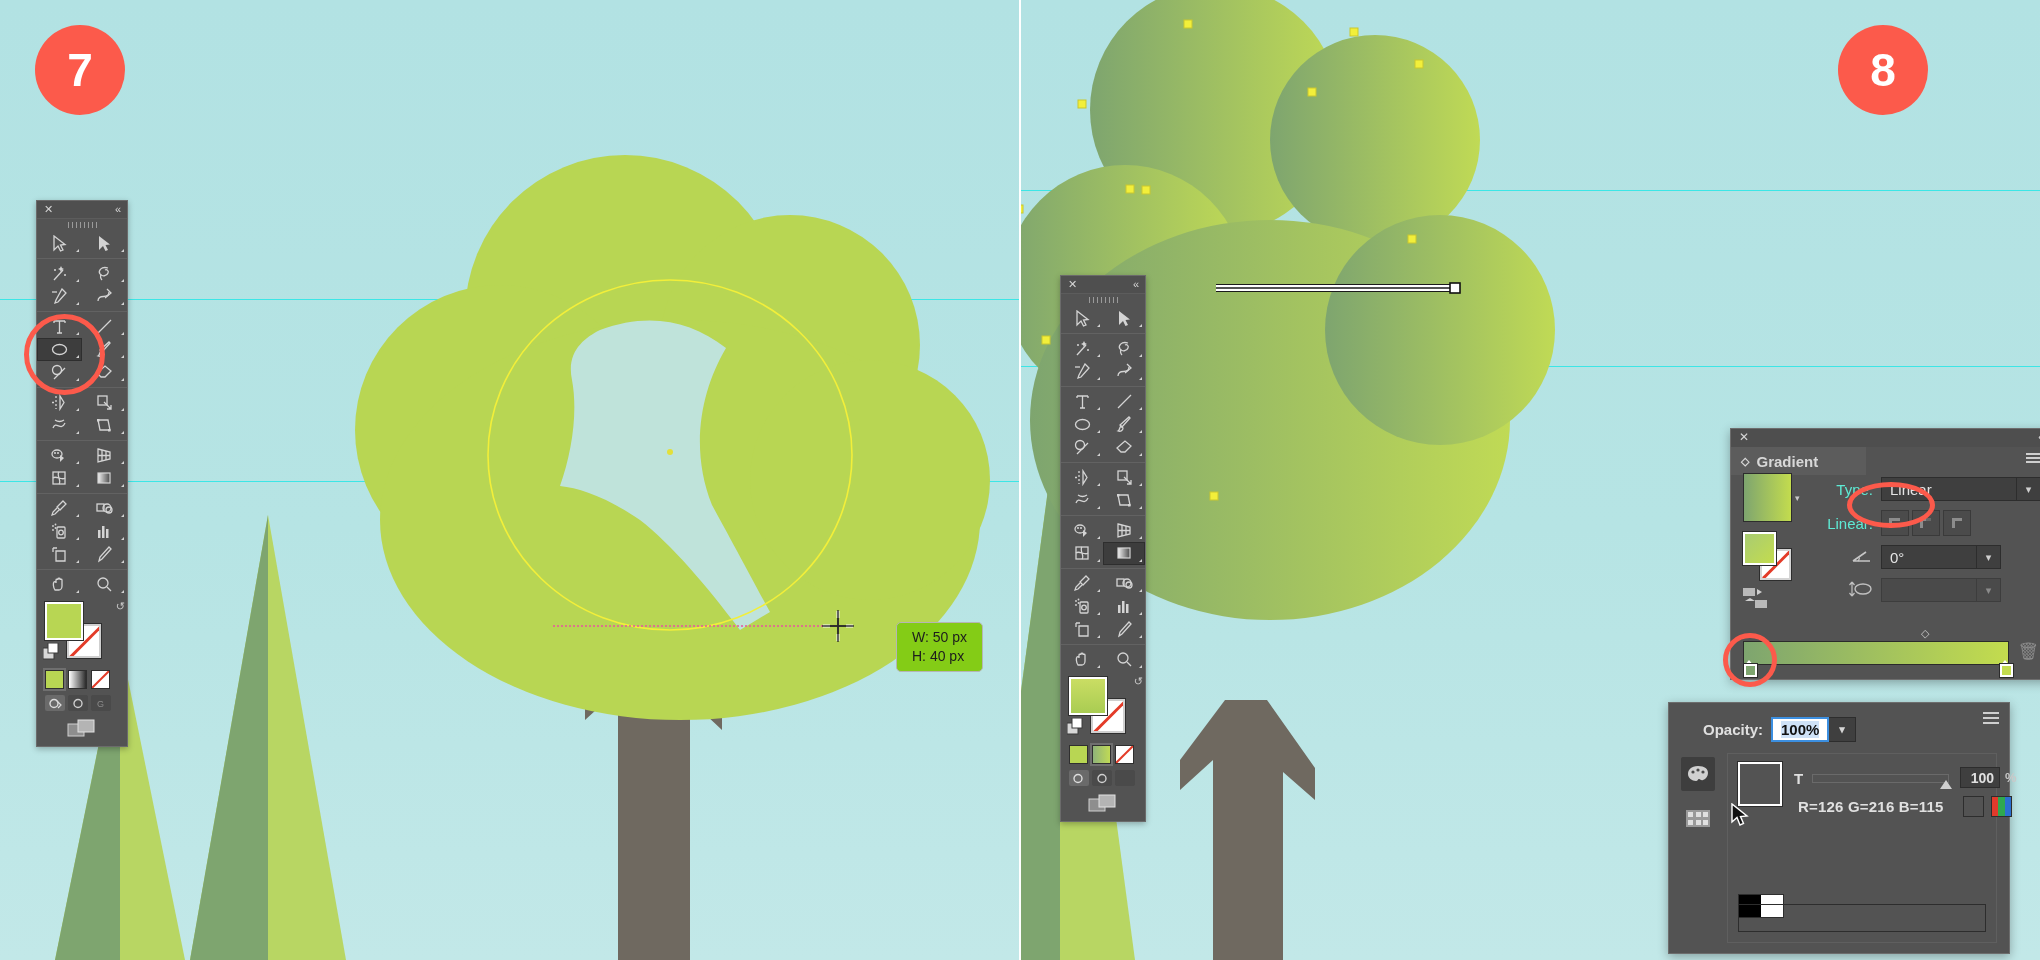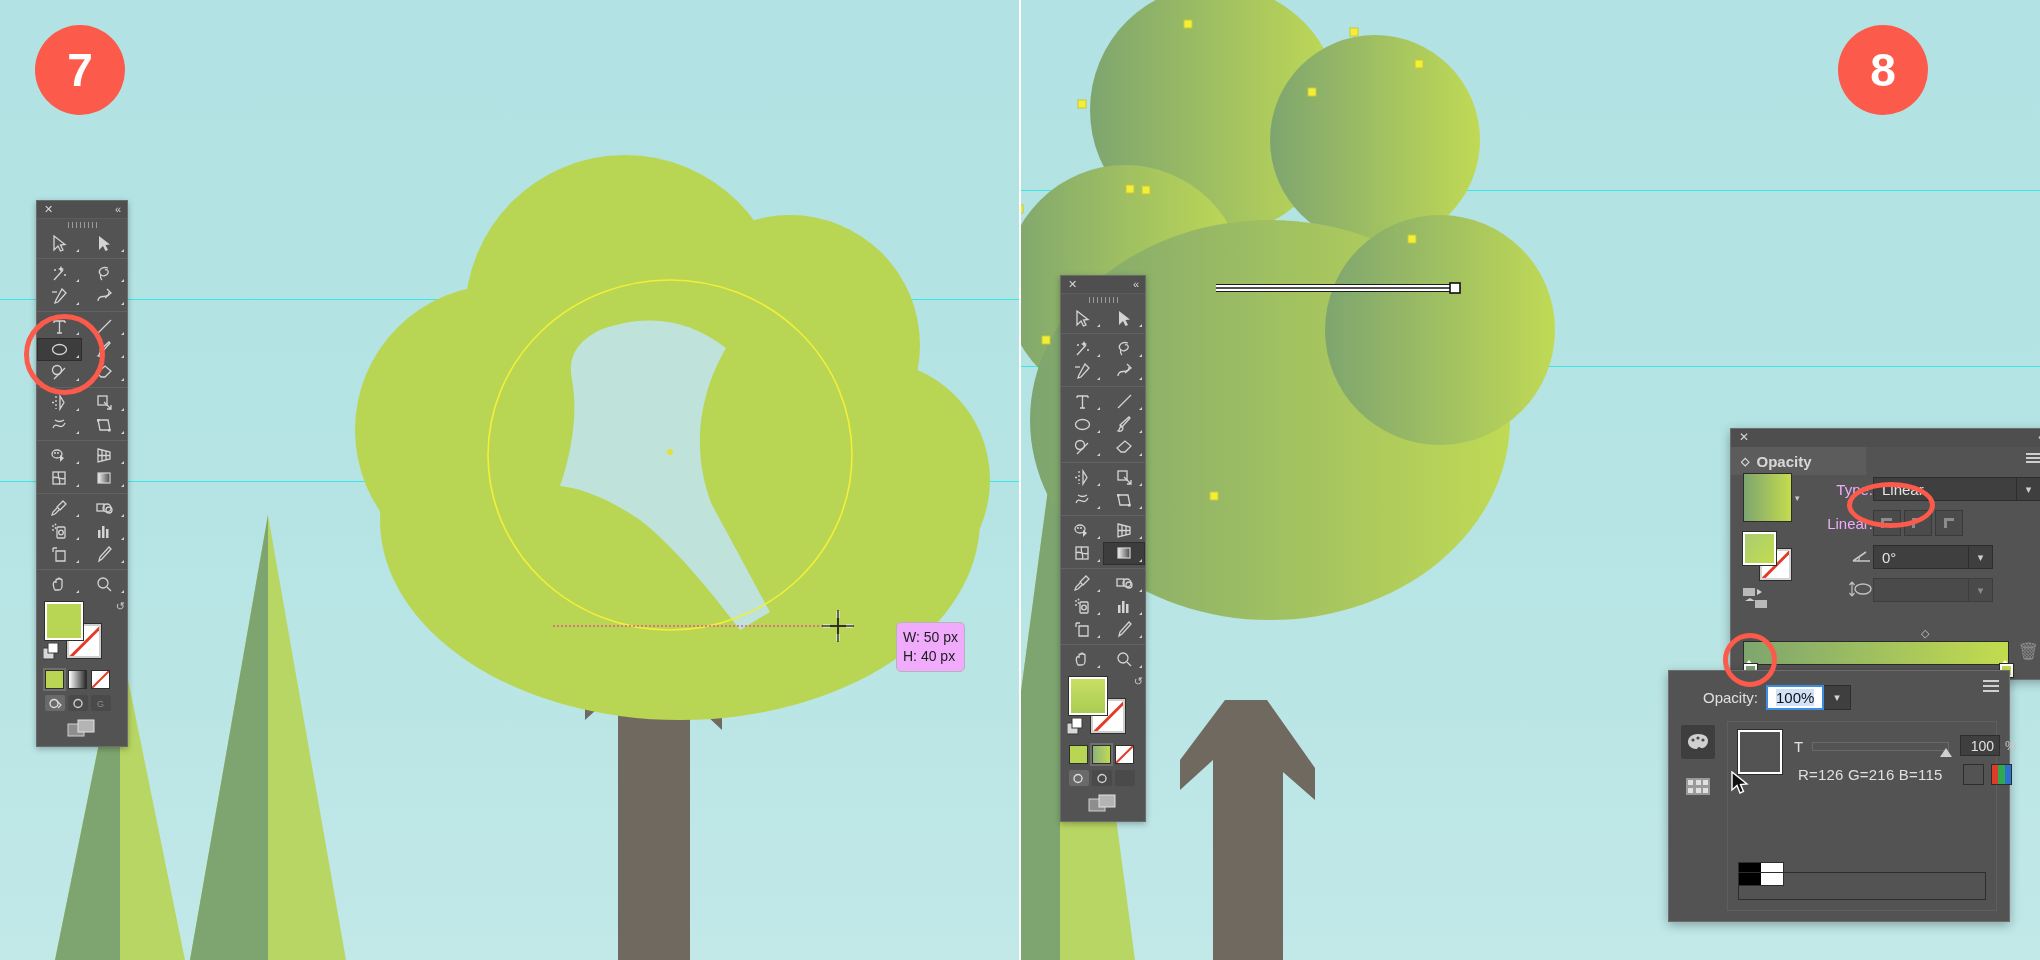--- a/index.html
+++ b/index.html
@@ -55,37 +55,37 @@
   .dbox{width:20px;height:16px;margin-right:3px;display:flex;align-items:center;justify-content:center;
         background:#4a4a4a;border-radius:2px;}
   .dbox.on{background:#6a6a6a;}
   .tb-screen{display:flex;justify-content:center;margin:8px 0 7px 0;}
 
   
   .hl-circle{position:absolute;border:5px solid #fc5a4b;border-radius:50%;z-index:70;pointer-events:none;}
   .hl-oval{position:absolute;border:5px solid #fc5a4b;border-radius:50%;z-index:70;pointer-events:none;}
 
   
-  .tip{position:absolute;background:#f0abfc;border:1px solid #b5b5b5;border-radius:5px;
-       padding:5px 6px;font-size:14px;color:#1d1d1d;line-height:1.35;z-index:58;white-space:nowrap;}
+  .tip{position:absolute;background:#84cc16;border:1px solid #b5b5b5;border-radius:5px;
+       padding:5px 15px;font-size:14px;color:#1d1d1d;line-height:1.35;z-index:58;white-space:nowrap;}
 
   
   .gp{position:absolute;background:#535353;border:1px solid #6d6d6d;
       box-shadow:0 3px 10px rgba(0,0,0,.3);z-index:50;color:#d8d8d8;font-size:15px;}
   .gp-bar{height:18px;position:relative;background:#4e4e4e;}
   .gp-bar .x{position:absolute;left:8px;top:1px;font-size:12px;color:#d6d6d6;}
   .gp-bar .c{position:absolute;right:6px;top:1px;font-size:12px;color:#d6d6d6;}
   .gp-tab{height:28px;display:flex;align-items:center;background:#5c5c5c;width:135px;
           padding-left:10px;box-sizing:border-box;font-weight:bold;}
   .gp-tab .dia{margin-right:7px;font-size:11px;}
   .gp-menu{position:absolute;right:9px;top:24px;width:16px;}
   .gp-menu i{display:block;height:2px;background:#cfcfcf;margin-bottom:2px;}
 
   .gp-row{display:flex;align-items:center;margin-bottom:9px;}
-  .lbl{width:64px;text-align:right;color:#f0abfc;}
+  .lbl{width:64px;text-align:right;margin-right:8px;color:#5eead4;}
   .field{background:#3f3f3f;border:1px solid #2d2d2d;height:24px;display:flex;align-items:center;
          padding:0 8px;color:#e4e4e4;box-sizing:border-box;}
   .caret{width:24px;height:24px;background:#3f3f3f;border:1px solid #2d2d2d;border-left:none;
          display:flex;align-items:center;justify-content:center;color:#cfcfcf;font-size:11px;box-sizing:border-box;}
   .sbtn{width:26px;height:24px;background:#4b4b4b;border:1px solid #3a3a3a;margin-right:3px;
         display:flex;align-items:center;justify-content:center;}
 
   .gp-preview{position:absolute;left:12px;top:44px;width:47px;height:47px;
               border:1px solid #2d2d2d;}
   .gp-prev-caret{position:absolute;left:64px;top:64px;font-size:9px;color:#c9c9c9;}
@@ -1129,21 +1129,21 @@
 
   </div>
 
   <div class="gp" style="left:1730px;top:428px;width:320px;height:250px;">
     <div class="gp-bar">
       <span class="x">✕</span>
       <span class="c">«</span>
     </div>
     <div class="gp-tab">
       <span class="dia">◇</span>
-      <span>Opacity</span>
+      <span>Gradient</span>
     </div>
     <div class="gp-menu">
         <i></i>
         <i></i>
         <i></i>
       </div>
 
     <div class="gp-preview" style="background:linear-gradient(90deg,#7ea56f,#c3dc4e)"></div>
     <div class="gp-prev-caret">▾</div>
 
@@ -1227,21 +1227,21 @@
       <div class="tipv"></div>
         <div class="body">
           <i style="background:#c3dc4e"></i>
         </div>
     </div>
     <div class="trash">🗑</div>
   </div>
   <div class="hl-oval" style="left:1847px;top:482px;width:78px;height:36px;z-index:71"></div>
   <div class="hl-circle" style="left:1723px;top:633px;width:44px;height:44px;z-index:71"></div>
 
-  <div class="cp" style="left:1668px;top:670px;width:340px;height:250px;">
+  <div class="cp" style="left:1668px;top:702px;width:340px;height:250px;font-weight:bold;">
     <div class="cp-menu">
         <i></i>
         <i></i>
         <i></i>
       </div>
     <div class="cp-op">
       <span style="margin-right:8px">Opacity:</span>
       <div class="f" style="width:58px">
         <span>100%</span>
       </div>

